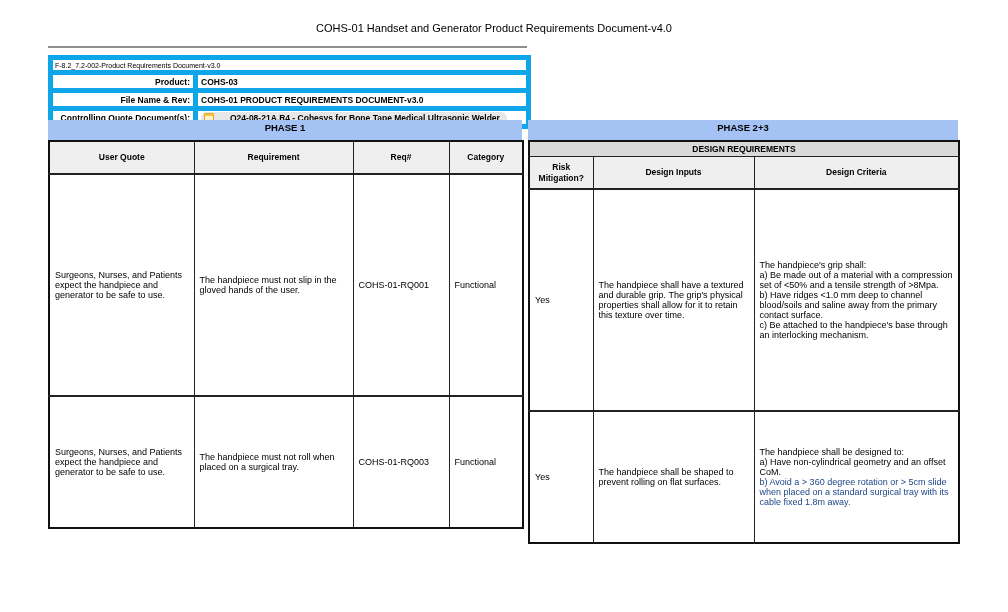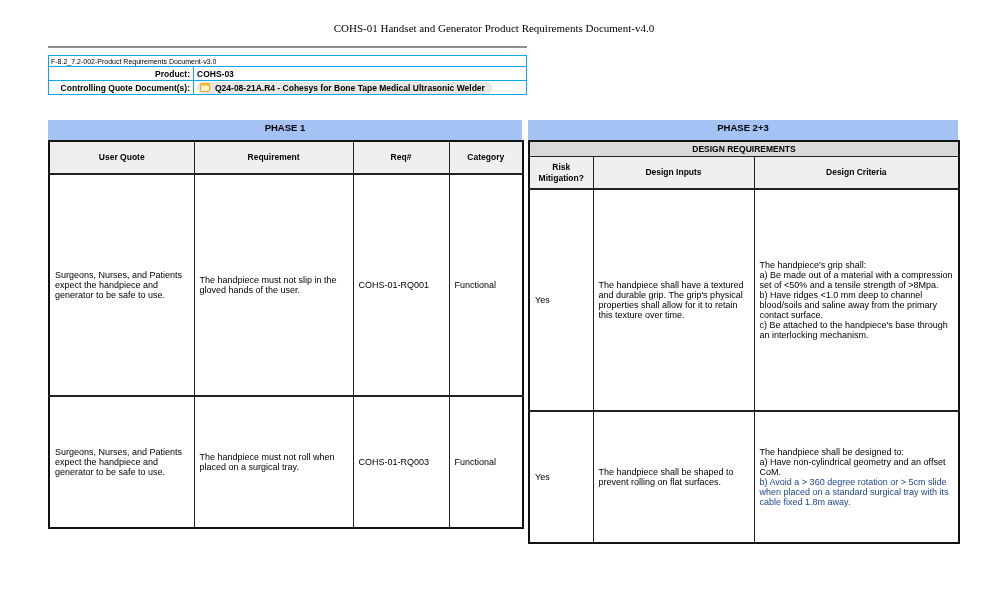--- a/index.html
+++ b/index.html
@@ -3,39 +3,39 @@
 <meta charset="utf-8">
 <style>
   html,body{margin:0;padding:0}
   body{
     width:1008px;height:612px;position:relative;overflow:hidden;
     background:#ffffff;color:#000;
     font-family:"Liberation Sans", sans-serif;
   }
   .doc-title{
     position:absolute;top:22px;left:0;width:988px;
-    text-align:center;font-size:11px;color:#000;font-family:Liberation Serif, serif;
+    text-align:center;font-size:11px;color:#000;
   }
   .top-rule{
     position:absolute;left:48px;top:46px;width:479px;height:2px;background:#8d8d8d;
   }
   
   .info-table{
     position:absolute;left:48px;top:55px;width:478px;
     border-collapse:collapse;table-layout:fixed;
   }
   .info-table td{
-    border:1px solid #0ea5e9;padding:0 3px;font-size:8.5px;color:#000;
+    border:5px solid #0ea5e9;padding:0 3px;font-size:8.5px;color:#000;
     overflow:hidden;white-space:nowrap;margin-top:8px;
   }
   .info-table .code-cell{font-size:7px;height:10px;padding:0 2px;font-weight:normal}
   .info-table .lbl{text-align:right;font-weight:bold;height:13px}
   .info-table .val{font-weight:bold;text-align:left}
   .chip{
-    display:inline-flex;align-items:center;gap:5px;vertical-align:middle;
+    display:inline-flex;align-items:center;gap:16px;vertical-align:middle;
     background:#e7e7e7;border-radius:7px;padding:1px 7px 1px 3px;
     font-weight:bold;font-size:8.5px;line-height:10px;cursor:pointer;
   }
   .chip-icon{
     display:inline-block;width:8px;height:7px;flex:none;
     background:#fdf3d0;border:1px solid #e9a91c;border-radius:1px;
     box-shadow:inset 0 2px 0 #f3c844;
   }
   
   .phase-band{
@@ -83,20 +83,24 @@
       <col style="width:145px">
       <col style="width:333px">
     </colgroup>
   <tbody>
       <tr>
     <td class="code-cell" colspan="2">F-8.2_7.2-002-Product Requirements Document-v3.0</td>
   </tr>
   <tr>
     <td class="lbl">Product:</td>
     <td class="val">COHS-03</td>
+  </tr>
+  <tr>
+    <td class="lbl">File Name &amp; Rev:</td>
+    <td class="val">COHS-01 PRODUCT REQUIREMENTS DOCUMENT-v3.0</td>
   </tr>
   <tr>
     <td class="lbl">Controlling Quote Document(s):</td>
     <td class="val">
       <span class="chip">
         <span class="chip-icon"></span>
         <span>Q24-08-21A.R4 - Cohesys for Bone Tape Medical Ultrasonic Welder</span>
       </span>
     </td>
   </tr>

